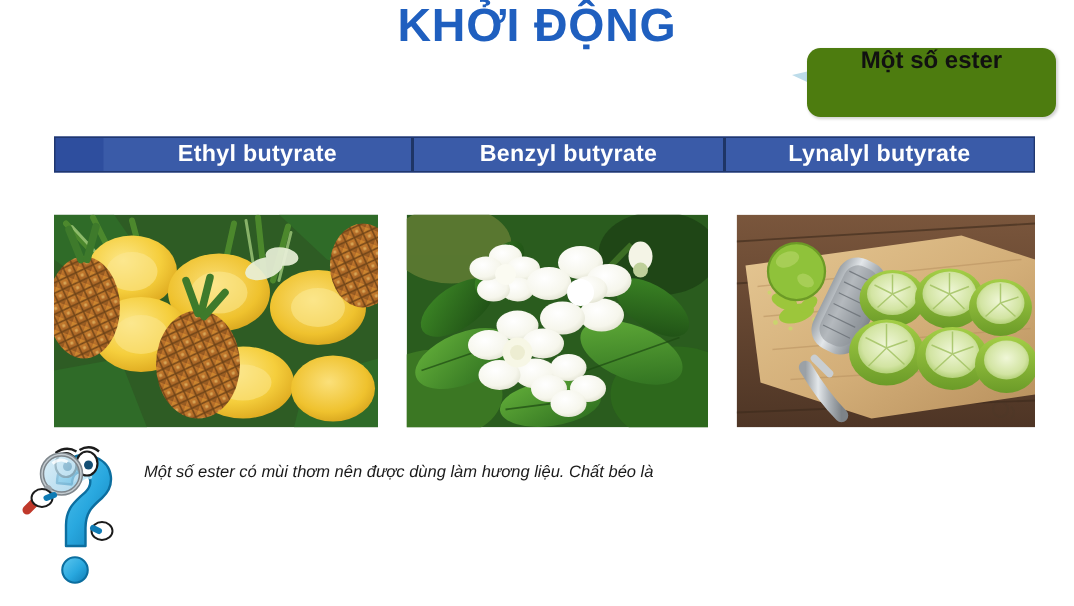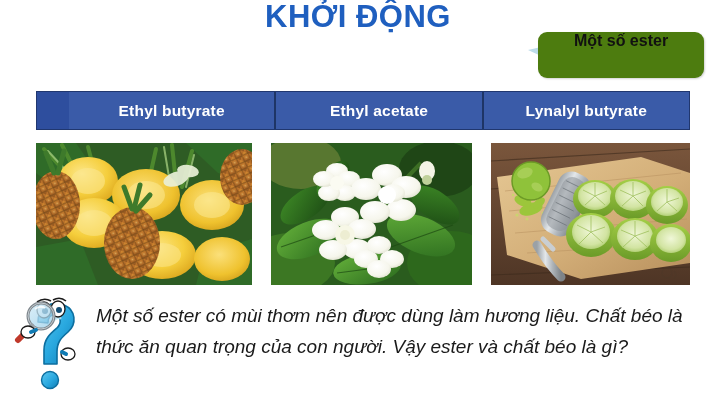--- a/index.html
+++ b/index.html
@@ -74,21 +74,21 @@
     border-width: 6px 26px 12px 0;
     border-color: transparent #BDDCEA transparent transparent;
   }
 
   
   .label-bar {
     position: absolute;
     left: 36px;
     top: 91px;
     width: 654px;
-    height: 39px;
+    height: 24px;
     display: flex;
     background: #2E4E9E;
     border: 1px solid #20376F;
     box-sizing: border-box;
     padding-left: 32px;
   }
   .label-cell {
     flex: 1 1 0;
     display: flex;
     align-items: center;
@@ -129,21 +129,21 @@
   
   .prompt-block {
     position: absolute;
     left: 96px;
     top: 300px;
     width: 610px;
   }
   .prompt-line {
     font-family: "Liberation Sans", sans-serif;
     font-style: italic;
-    font-size: 19px;
+    font-size: 11px;
     color: #1a1a1a;
     line-height: 1.0;
     height: 31px;
     display: flex;
     align-items: center;
     white-space: nowrap;
   }
 
   
   .mascot {
@@ -167,21 +167,21 @@
     <div class="bubble">
       <span class="bubble-text">Một số ester</span>
     </div>
   </div>
 
   <div class="label-bar">
     <div class="label-cell">
       <span>Ethyl butyrate</span>
     </div>
     <div class="label-cell">
-      <span>Ethyl acetate</span>
+      <span>Benzyl butyrate</span>
     </div>
     <div class="label-cell">
       <span>Lynalyl butyrate</span>
     </div>
   </div>
 
   <div class="photo-row">
 
     <div class="photo photo-1">
       <svg width="216" height="142" viewBox="0 0 216 142" xmlns="http://www.w3.org/2000/svg">
@@ -548,16 +548,15 @@
 
       <g stroke="#0F7BB4" stroke-width="4" stroke-linecap="round" fill="none">
         <path d="M22 34 L17 36"></path>
           <path d="M48 56 L52 58"></path>
       </g>
     </svg>
   </div>
 
   <div class="prompt-block">
     <div class="prompt-line">Một số ester có mùi thơm nên được dùng làm hương liệu. Chất béo là</div>
-    <div class="prompt-line">thức ăn quan trọng của con người. Vậy ester và chất béo là gì?</div>
   </div>
 
 </div>
 
 </body></html>

